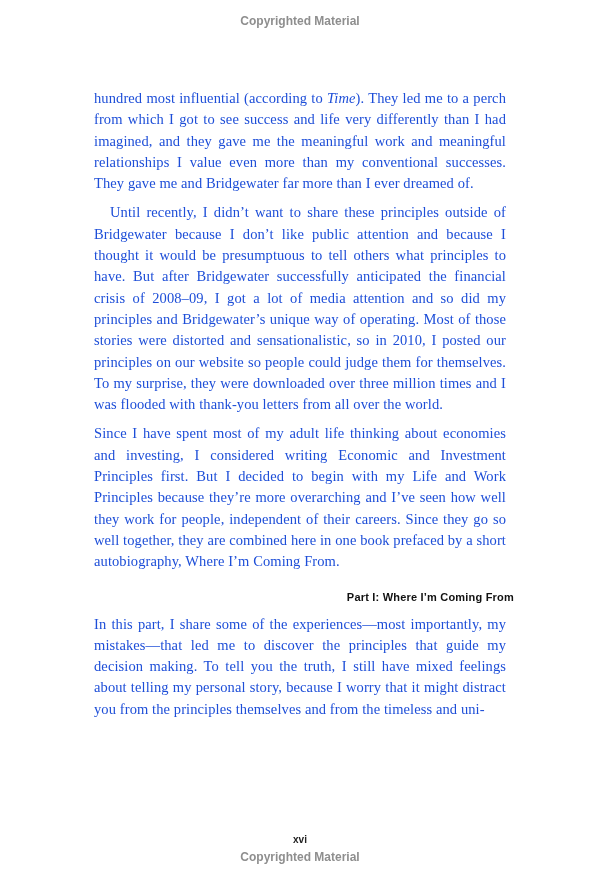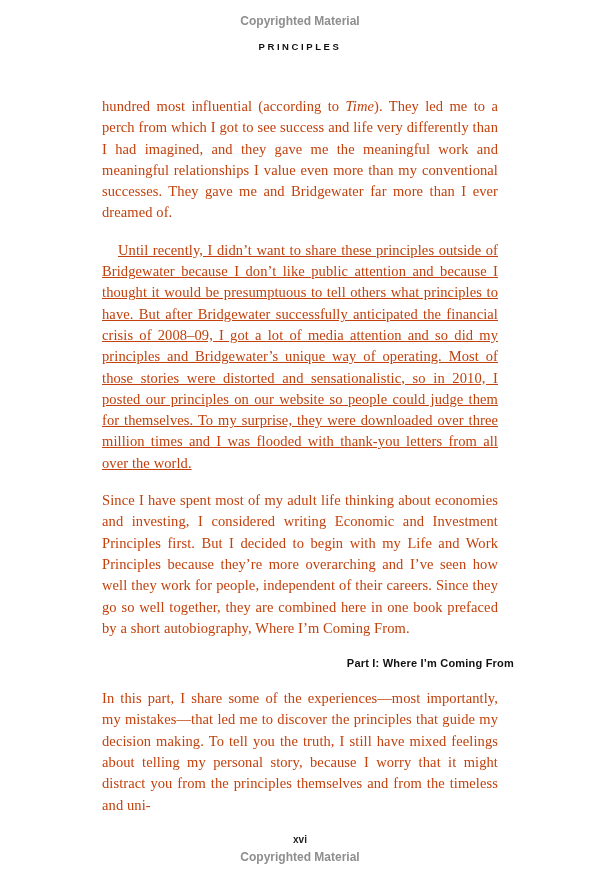--- a/index.html
+++ b/index.html
@@ -38,33 +38,32 @@
     letter-spacing: 2.6px;
     color: #111111;
   }
   .text-block {
     position: absolute;
     top: 80px;
     left: 86px;
     width: 428px;
   }
   .para {
-    margin: 16px;
+    margin: 8px;
     font-size: 14.5px;
     line-height: 21.3px;
     text-align: justify;
-    color: #c2410c;
+    color: #1d4ed8;
     letter-spacing: 0.1px;
   }
   .para em {
     font-style: italic;
   }
   .indent {
     text-indent: 16px;
-    text-decoration: underline;
   }
   .section-heading {
     margin: 18px 0 17px 0;
     text-align: center;
     font-family: "Liberation Sans", sans-serif;
     font-size: 15.5px;
     line-height: 19px;
     font-weight: 700;
     letter-spacing: 1.3px;
     color: #111111;
@@ -100,21 +99,20 @@
     color: #8e8e8e;
   }
 </style>
 </head>
 <body>
 
 <div class="page">
 
   <div class="top-copyright">Copyrighted Material</div>
 
-  <div class="running-head">PRINCIPLES</div>
 
   <div class="text-block">
 
     <p class="para"><span>hundred most influential (according to </span><em>Time</em><span>). They led me to a perch from which I got to see success and life very differently than I had imagined, and they gave me the meaningful work and meaningful relationships I value even more than my conventional successes. They gave me and Bridgewater far more than I ever dreamed of.</span></p>
 
     <p class="para indent">Until recently, I didn’t want to share these principles outside of Bridgewater because I don’t like public attention and because I thought it would be presumptuous to tell others what principles to have. But after Bridgewater successfully anticipated the financial crisis of 2008–09, I got a lot of media attention and so did my principles and Bridgewater’s unique way of operating. Most of those stories were distorted and sensationalistic, so in 2010, I posted our principles on our website so people could judge them for themselves. To my surprise, they were downloaded over three million times and I was flooded with thank-you letters from all over the world.</p>
 
 
 
     <p class="para">Since I have spent most of my adult life thinking about economies and investing, I considered writing Economic and Investment Principles first. But I decided to begin with my Life and Work Principles because they’re more overarching and I’ve seen how well they work for people, independent of their careers. Since they go so well together, they are combined here in one book prefaced by a short autobiography, Where I’m Coming From.</p>

